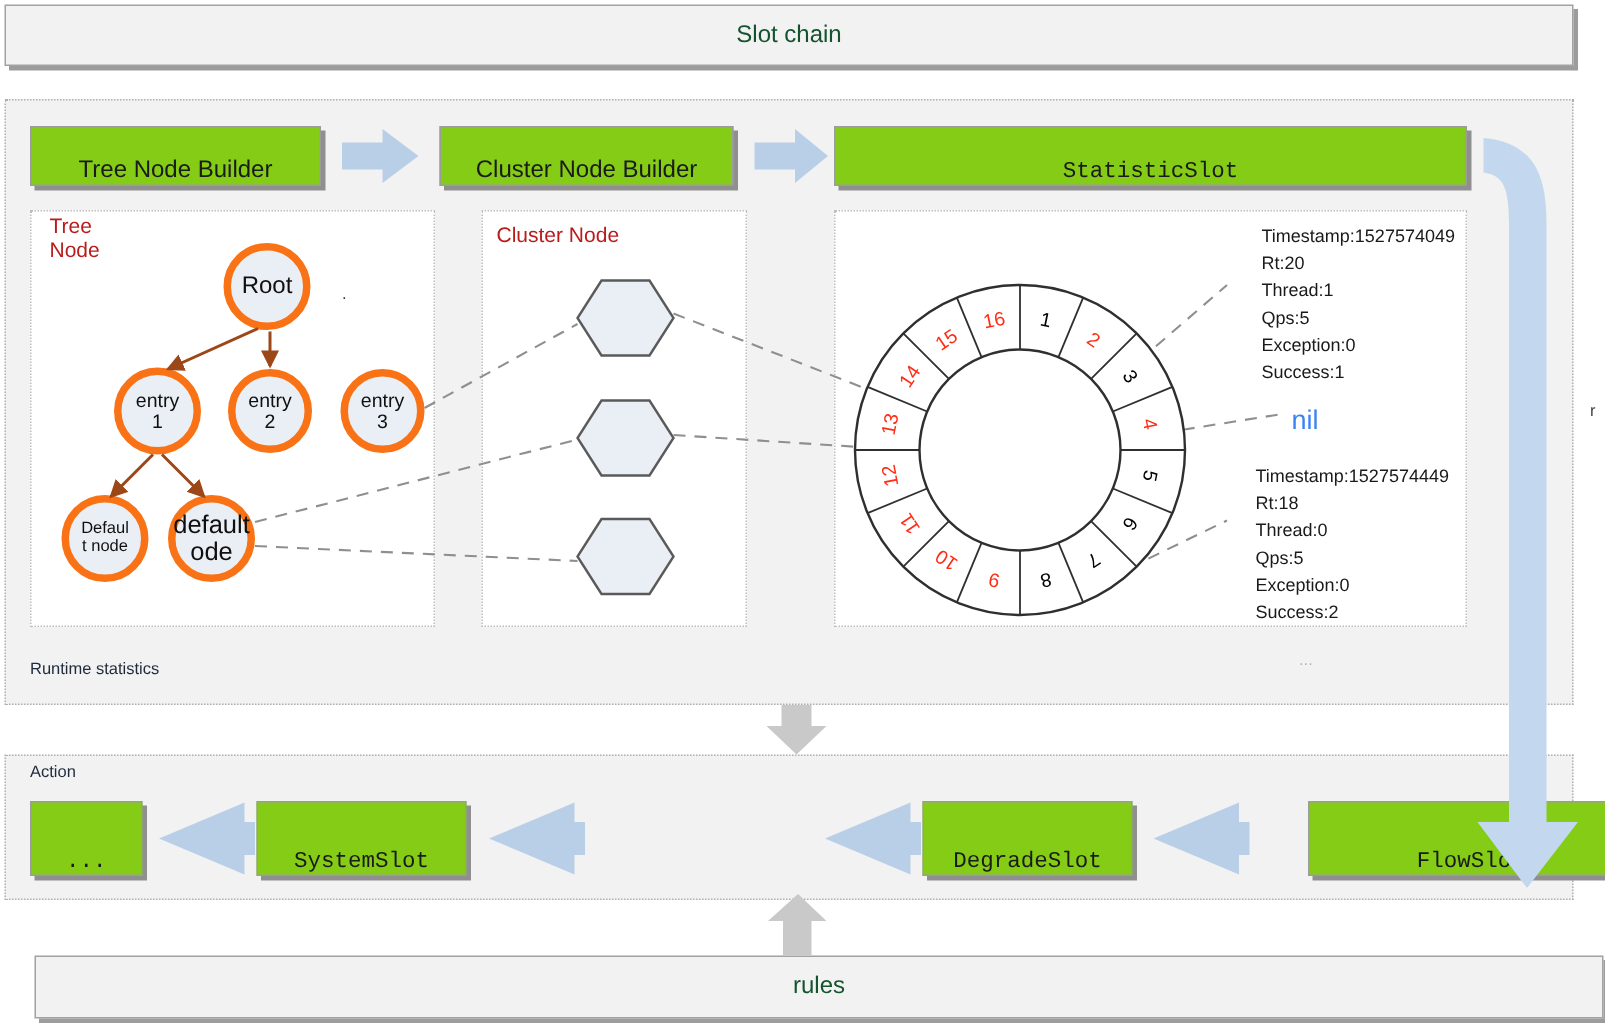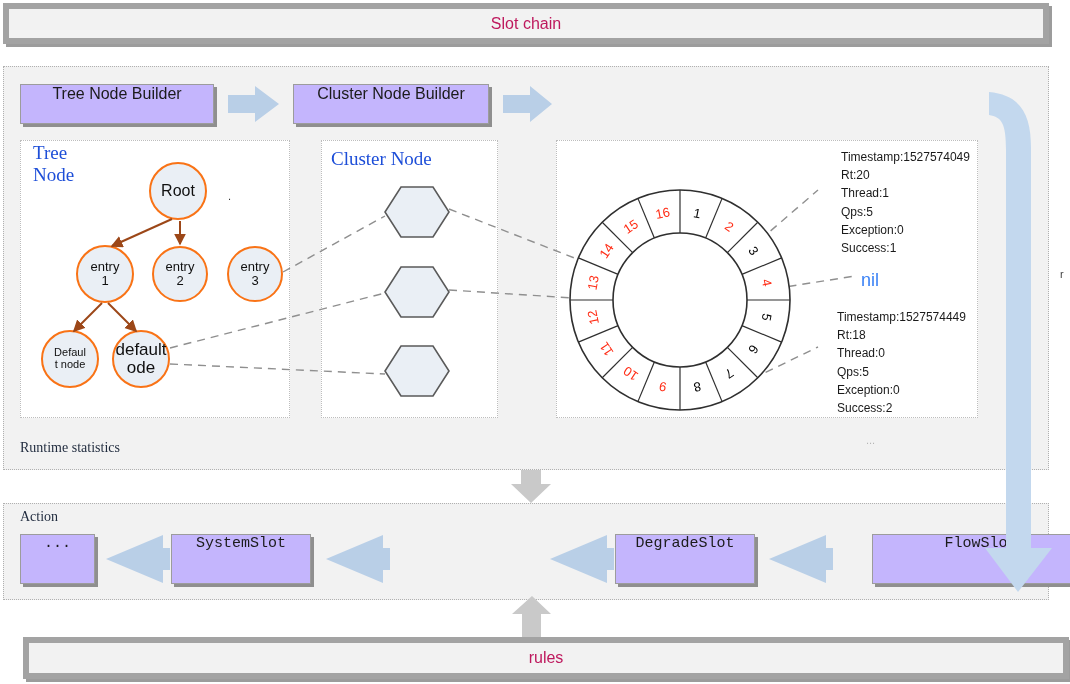--- a/index.html
+++ b/index.html
@@ -10,55 +10,55 @@
   .group{
     position:absolute;box-sizing:border-box;
     background:#f2f2f2;
     border:1px dotted #b0b0b0;
   }
 
   
   .bar{
     position:absolute;box-sizing:border-box;
     background:#f2f2f2;
-    border:6px solid #a3a3a3;
+    border:1px solid #a3a3a3;
     box-shadow:3px 3px 0 0 #9c9c9c;
     display:flex;align-items:center;justify-content:center;
-    font-size:16px;color:#be185d;
+    font-size:16px;color:#14532d;
   }
 
   
   .slotbox{
     position:absolute;box-sizing:border-box;
-    background:#c4b5fd;
+    background:#84cc16;
     border:1px solid #9c9c9c;
     box-shadow:3px 3px 0 0 #8f8f8f;
-    display:flex;align-items:flex-start;justify-content:center;
+    display:flex;align-items:flex-end;justify-content:center;
     font-family:"Liberation Mono","DejaVu Sans Mono",monospace;
     font-size:15px;color:#1b1b1b;
   }
   .slotbox.sans{font-family:"Liberation Sans",sans-serif;font-size:16px;}
 
   
   .panel{
     position:absolute;box-sizing:border-box;
     background:#ffffff;
     border:1px dotted #bdbdbd;
   }
   .panel-title{
-    position:absolute;font-size:19px;color:#1d4ed8;line-height:1.15;font-family:Liberation Serif, serif;
+    position:absolute;font-size:14px;color:#b91c1c;line-height:1.15;
   }
   .group-title{
-    position:absolute;font-size:14px;color:#1f2a3d;font-family:Liberation Serif, serif;
+    position:absolute;font-size:11px;color:#1f2a3d;
   }
 
   
   .circle{
     position:absolute;box-sizing:border-box;
-    border:2px solid #f97316;
+    border:5px solid #f97316;
     border-radius:50%;
     background:#eaeff5;
     display:flex;align-items:center;justify-content:center;
     text-align:center;color:#101010;line-height:1.05;
   }
 
   
   .hex{
     position:absolute;
     display:flex;align-items:center;justify-content:center;
@@ -90,20 +90,23 @@
   <div class="group" style="left:3px;top:66px;width:1046px;height:404px;"></div>
 
   <div class="group-title" style="left:20px;top:440px;">Runtime statistics</div>
   <div class="tiny" style="left:866px;top:434px;opacity:.45;">...</div>
 
   <div class="slotbox sans" style="left:20px;top:84px;width:194px;height:40px;">
     <span>Tree Node Builder</span>
   </div>
   <div class="slotbox sans" style="left:293px;top:84px;width:196px;height:40px;">
     <span>Cluster Node Builder</span>
+  </div>
+  <div class="slotbox" style="left:556px;top:84px;width:422px;height:40px;">
+    <span>StatisticSlot</span>
   </div>
 
   <div class="panel" style="left:20px;top:140px;width:270px;height:278px;"></div>
   <div class="panel-title" style="left:33px;top:142px;white-space:pre-line;">Tree
 Node</div>
 
   <div class="panel" style="left:321px;top:140px;width:177px;height:278px;"></div>
   <div class="panel-title" style="left:331px;top:148px;">Cluster Node</div>
 
   <div class="panel" style="left:556px;top:140px;width:422px;height:278px;"></div>

